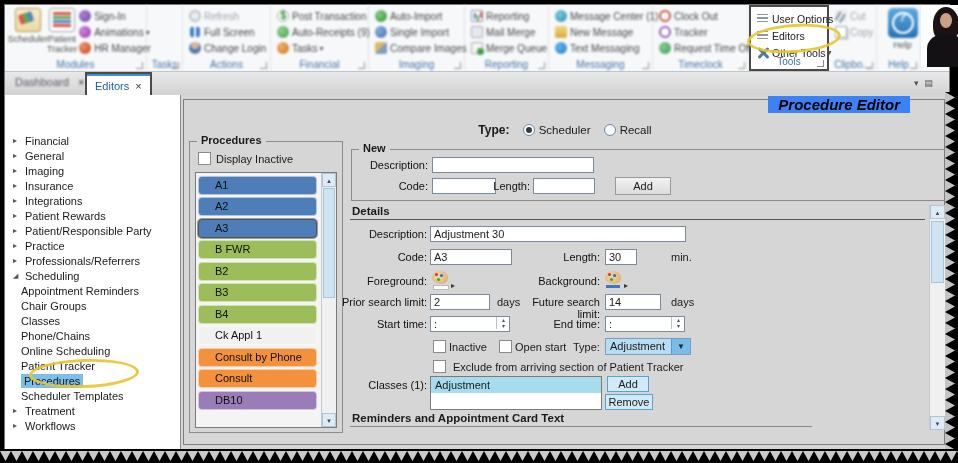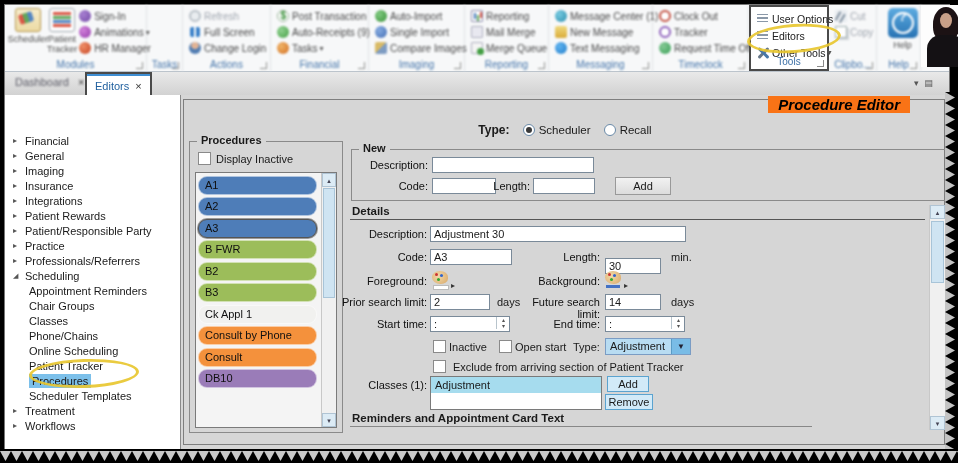--- a/index.html
+++ b/index.html
@@ -100,43 +100,43 @@
   .searchbox{position:absolute;left:5px;top:8px;width:162px;height:18px;border:1px solid #8a98a4;background:#fff;box-sizing:border-box;}
   .searchbox input{position:absolute;left:3px;top:1px;width:130px;height:13px;border:none;outline:none;
       font-style:italic;font-size:10.5px;color:#555;font-family:"Liberation Sans",sans-serif;background:transparent;}
   .mag{position:absolute;right:4px;top:3px;width:8px;height:8px;border:1.5px solid #7a92b4;border-radius:50%;}
   .mag::after{content:"";position:absolute;left:-4px;top:6px;width:5px;height:1.5px;background:#7a92b4;transform:rotate(35deg);}
   .tree{position:absolute;left:0;top:34px;width:100%;}
   .ti{position:absolute;left:0;width:100%;height:15px;font-size:11px;display:flex;align-items:center;color:#1a1a1a;}
   .ti .arr{width:12px;margin-left:8px;font-size:8px;color:#555;}
   .arr.c::after{content:"\25B8";}
   .arr.e::after{content:"\25E2";font-size:7px;}
-  .lvl2{padding-left:24px;}
+  .lvl2{padding-left:16px;}
   .sel-tree{background:#7cc0ea;padding:1px 3px;}
   .ell-proc{left:24px;top:264px;width:104px;height:23px;transform:rotate(-2deg);}
 
   
   .main-right{position:absolute;left:176px;top:90px;width:768px;height:355px;background:#d6d6d6;font-size:11px;}
   .gb-outer{position:absolute;left:2px;top:4px;width:760px;height:344px;border:1px solid #7e7e7e;}
-  .pe-title{position:absolute;top:-4px;right:34px;background:#f97316;padding:0 10px;
+  .pe-title{position:absolute;top:-4px;right:34px;background:#3b82f6;padding:0 10px;
       font-size:15px;font-weight:bold;font-style:italic;color:#000;}
   .type-row{position:absolute;left:0;top:28px;width:100%;text-align:center;font-size:11.5px;}
   .type-row b{font-size:12px;}
   .radio{display:inline-block;width:10px;height:10px;border:1px solid #6a8aa8;border-radius:50%;background:#fff;
       vertical-align:-2px;margin:0 4px 0 10px;position:relative;}
   .radio.on::after{content:"";position:absolute;left:2px;top:2px;width:6px;height:6px;border-radius:50%;background:#3a3a3a;}
 
   .groupbox{position:absolute;border:1px solid #8a8a8a;}
   .legend{position:absolute;top:-8px;left:7px;background:#d6d6d6;padding:0 4px;font-weight:bold;font-size:11px;}
   .gb-proc{left:8px;top:46px;width:152px;height:290px;}
   .cbrow{position:absolute;left:8px;top:10px;display:flex;align-items:center;font-size:11px;}
   .cb{width:11px;height:11px;border:1px solid #8a8a8a;background:#fff;margin-right:5px;flex:0 0 auto;}
   .listbox{position:absolute;left:5px;top:30px;width:140px;height:254px;background:#f4f4f4;
       border:1px solid #7a7a7a;overflow:hidden;}
-  .pi{height:17px;line-height:17px;margin:2.5px 19px 0 2px;border-radius:9px;padding-left:6px;
+  .pi{height:17px;line-height:17px;margin:2.5px 19px 0 2px;border-radius:4px;padding-left:16px;
       font-size:11px;color:#101010;border:1px solid rgba(255,255,255,.55);}
   .pi.sel{border:1px solid #555;box-shadow:0 0 0 1px #9a9a9a;}
   .vscroll{position:absolute;top:0;right:0;width:15px;height:100%;background:#f0f0f0;border-left:1px solid #c8c8c8;box-sizing:border-box;}
   .sbtn{position:absolute;left:0;width:14px;height:14px;background:#dcebf5;border:1px solid #b0c4d4;
       box-sizing:border-box;text-align:center;font-size:7px;color:#445;line-height:13px;}
   .sbtn.up{top:0;}
   .sbtn.dn{bottom:0;}
   .sthumb{position:absolute;left:1px;width:12px;background:#cfe4f2;border:1px solid #a8c4d8;box-sizing:border-box;}
 
   .gb-new{left:170px;top:54px;width:594px;height:50px;}
@@ -509,20 +509,21 @@
           <span class="cb"></span>
           <span>Display Inactive</span>
         </div>
         <div class="listbox">
           <div class="pi" style="background-color: rgb(78, 125, 184);"><span>A1</span></div>
           <div class="pi" style="background-color: rgb(78, 125, 184);"><span>A2</span></div>
           <div class="pi sel" style="background-color: rgb(78, 125, 184);"><span>A3</span></div>
           <div class="pi" style="background-color: rgb(156, 189, 90);"><span>B FWR</span></div>
           <div class="pi" style="background-color: rgb(156, 189, 90);"><span>B2</span></div>
           <div class="pi" style="background-color: rgb(156, 189, 90);"><span>B3</span></div>
+          <div class="pi" style="background-color: rgb(156, 189, 90);"><span>B4</span></div>
           <div class="pi" style="background-color: rgb(241, 241, 239);"><span>Ck Appl 1</span></div>
           <div class="pi" style="background-color: rgb(244, 145, 60);"><span>Consult by Phone</span></div>
           <div class="pi" style="background-color: rgb(244, 145, 60);"><span>Consult</span></div>
           <div class="pi" style="background-color: rgb(154, 124, 184);"><span>DB10</span></div>
 
           <div class="vscroll">
             <div class="sbtn up">▴</div>
             <div class="sthumb" style="top:15px;height:110px"></div>
             <div class="sbtn dn">▾</div>
           </div>
@@ -542,21 +543,21 @@
 
       <div class="dhead" style="left:171px;top:110px">Details</div>
       <div class="dline" style="left:169px;top:124px;width:575px"></div>
 
       <span class="flabel" style="left:106px;top:133px;width:140px">Description:</span>
       <div class="tinput" style="left:249px;top:131px;width:256px">Adjustment 30</div>
 
       <span class="flabel" style="left:106px;top:156px;width:140px">Code:</span>
       <div class="tinput" style="left:249px;top:154px;width:82px">A3</div>
       <span class="flabel" style="left:309px;top:156px;width:110px">Length:</span>
-      <div class="tinput" style="left:424px;top:163px;width:56px">30</div>
+      <div class="tinput" style="left:424px;top:154px;width:32px">30</div>
       <span class="unit" style="left:490px;top:156px">min.</span>
 
       <span class="flabel" style="left:106px;top:180px;width:140px">Foreground:</span>
       <div class="palette" style="left:251px;top:176px">
         <span class="swatch" style="background:#fff;border:1px solid #bbb"></span>
         <span class="flyout">▸</span>
       </div>
       <span class="flabel" style="left:309px;top:180px;width:110px">Background:</span>
       <div class="palette" style="left:424px;top:176px">
         <span class="swatch" style="background:#4472c4"></span>

